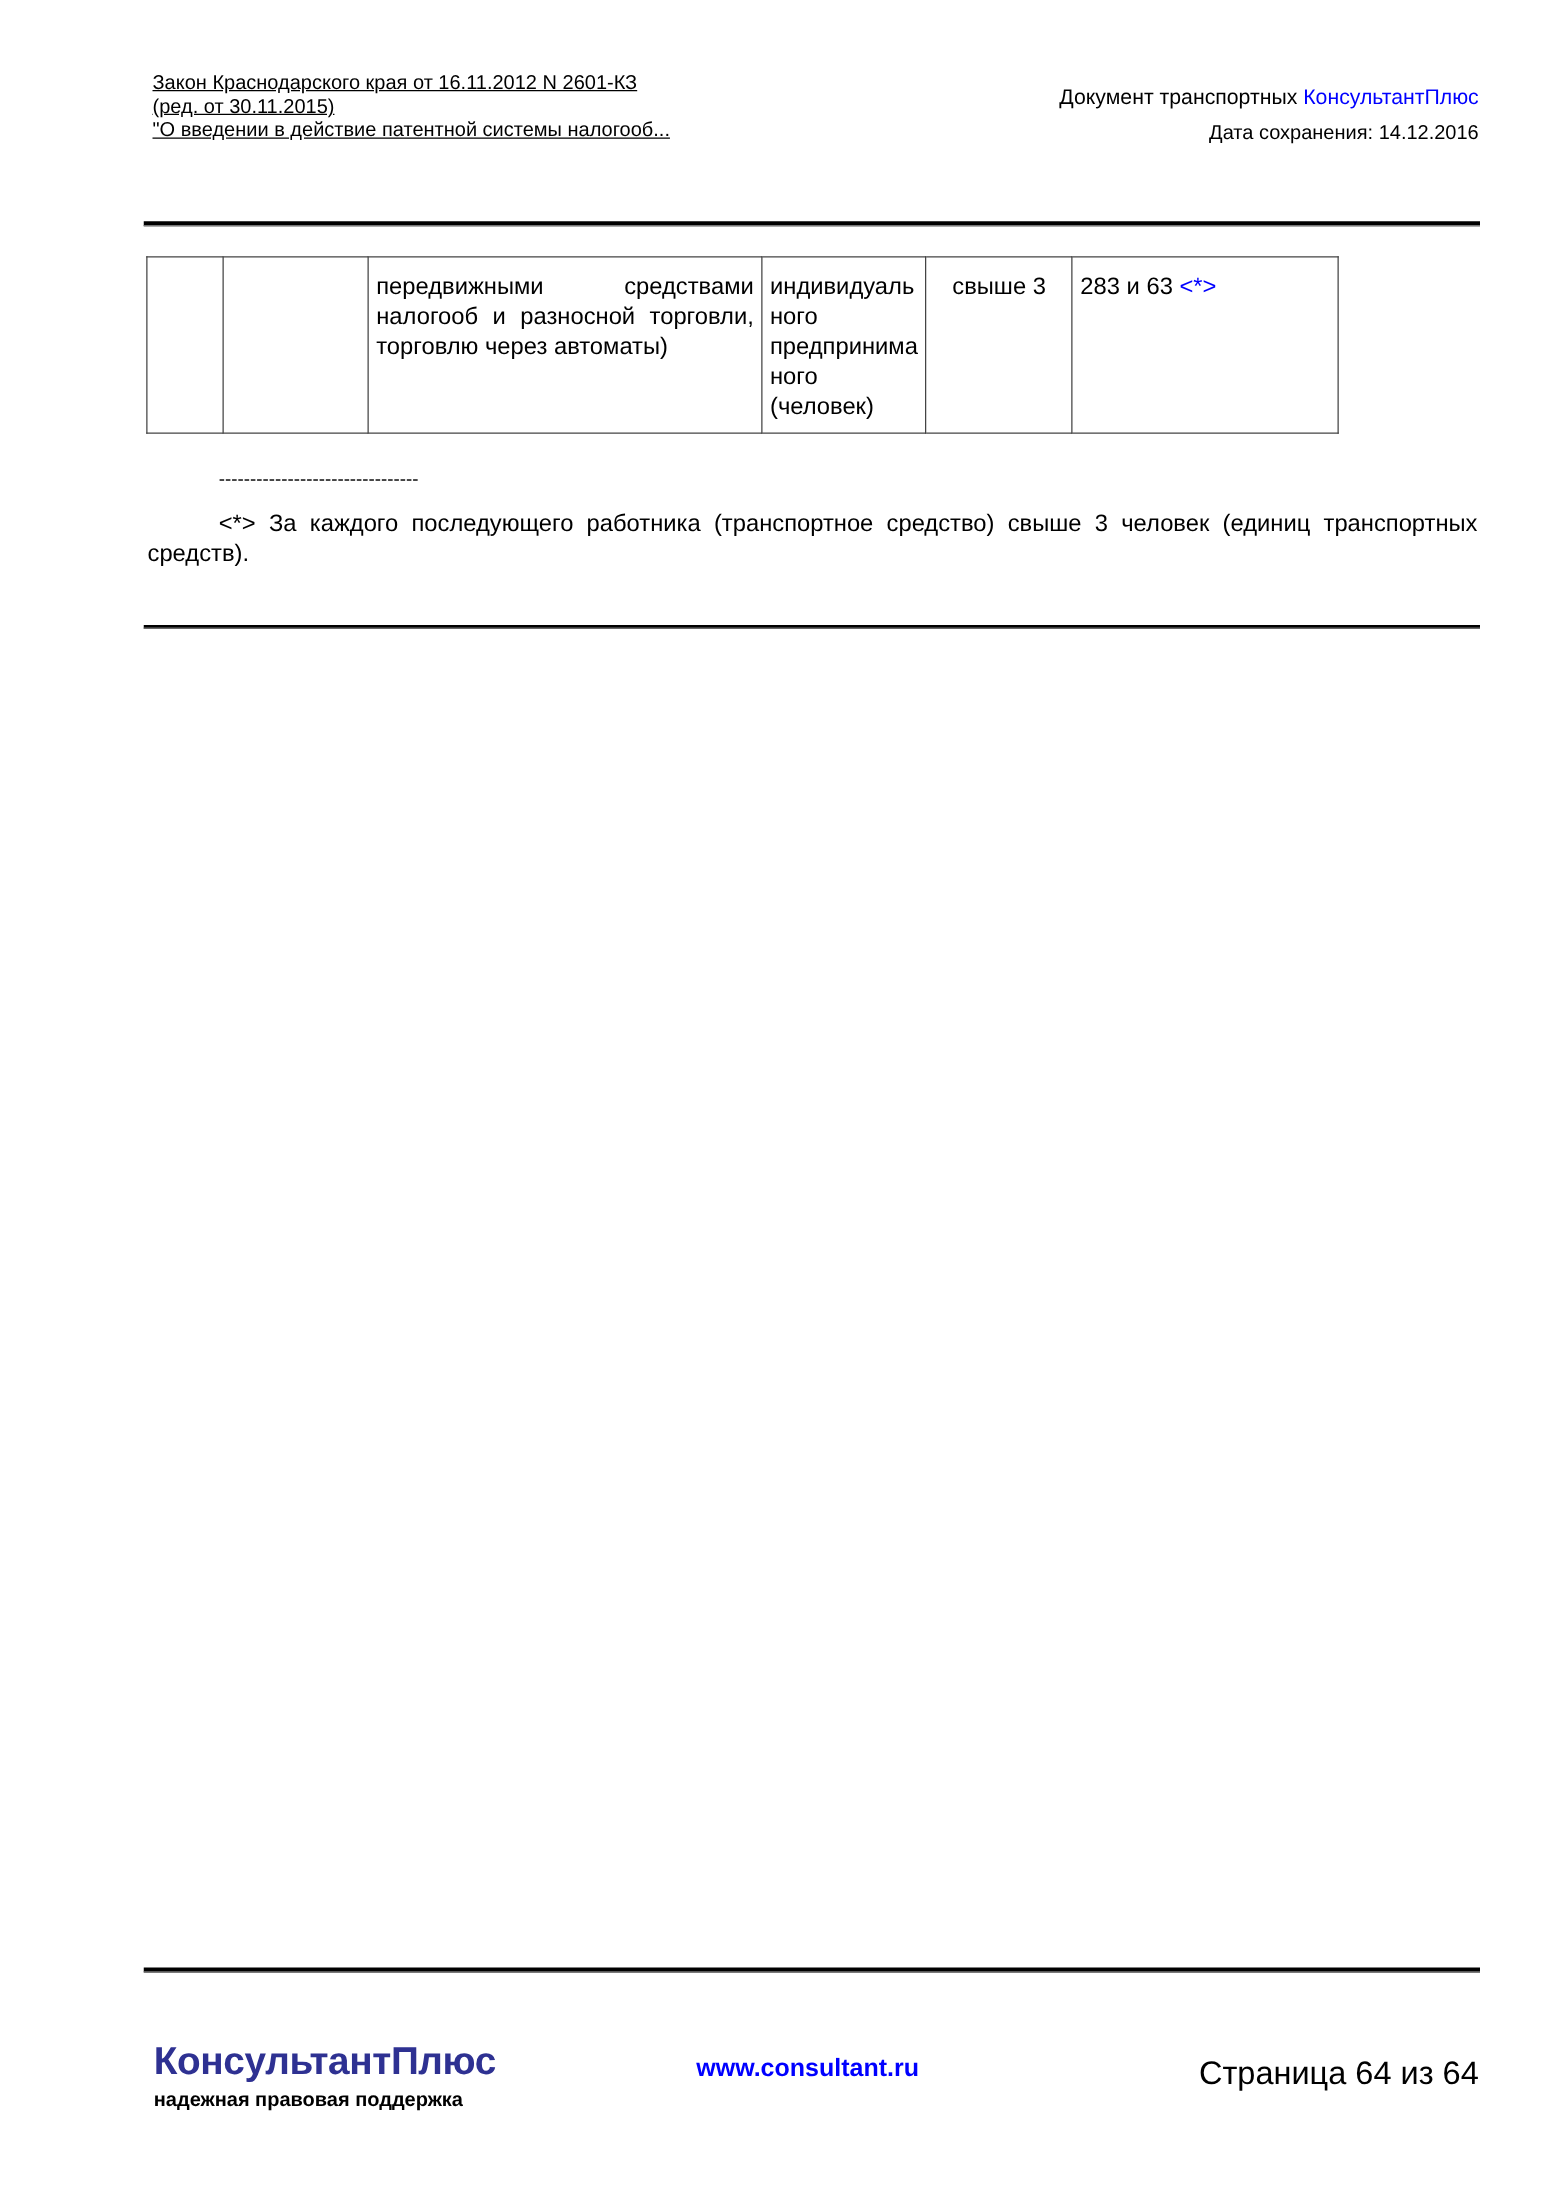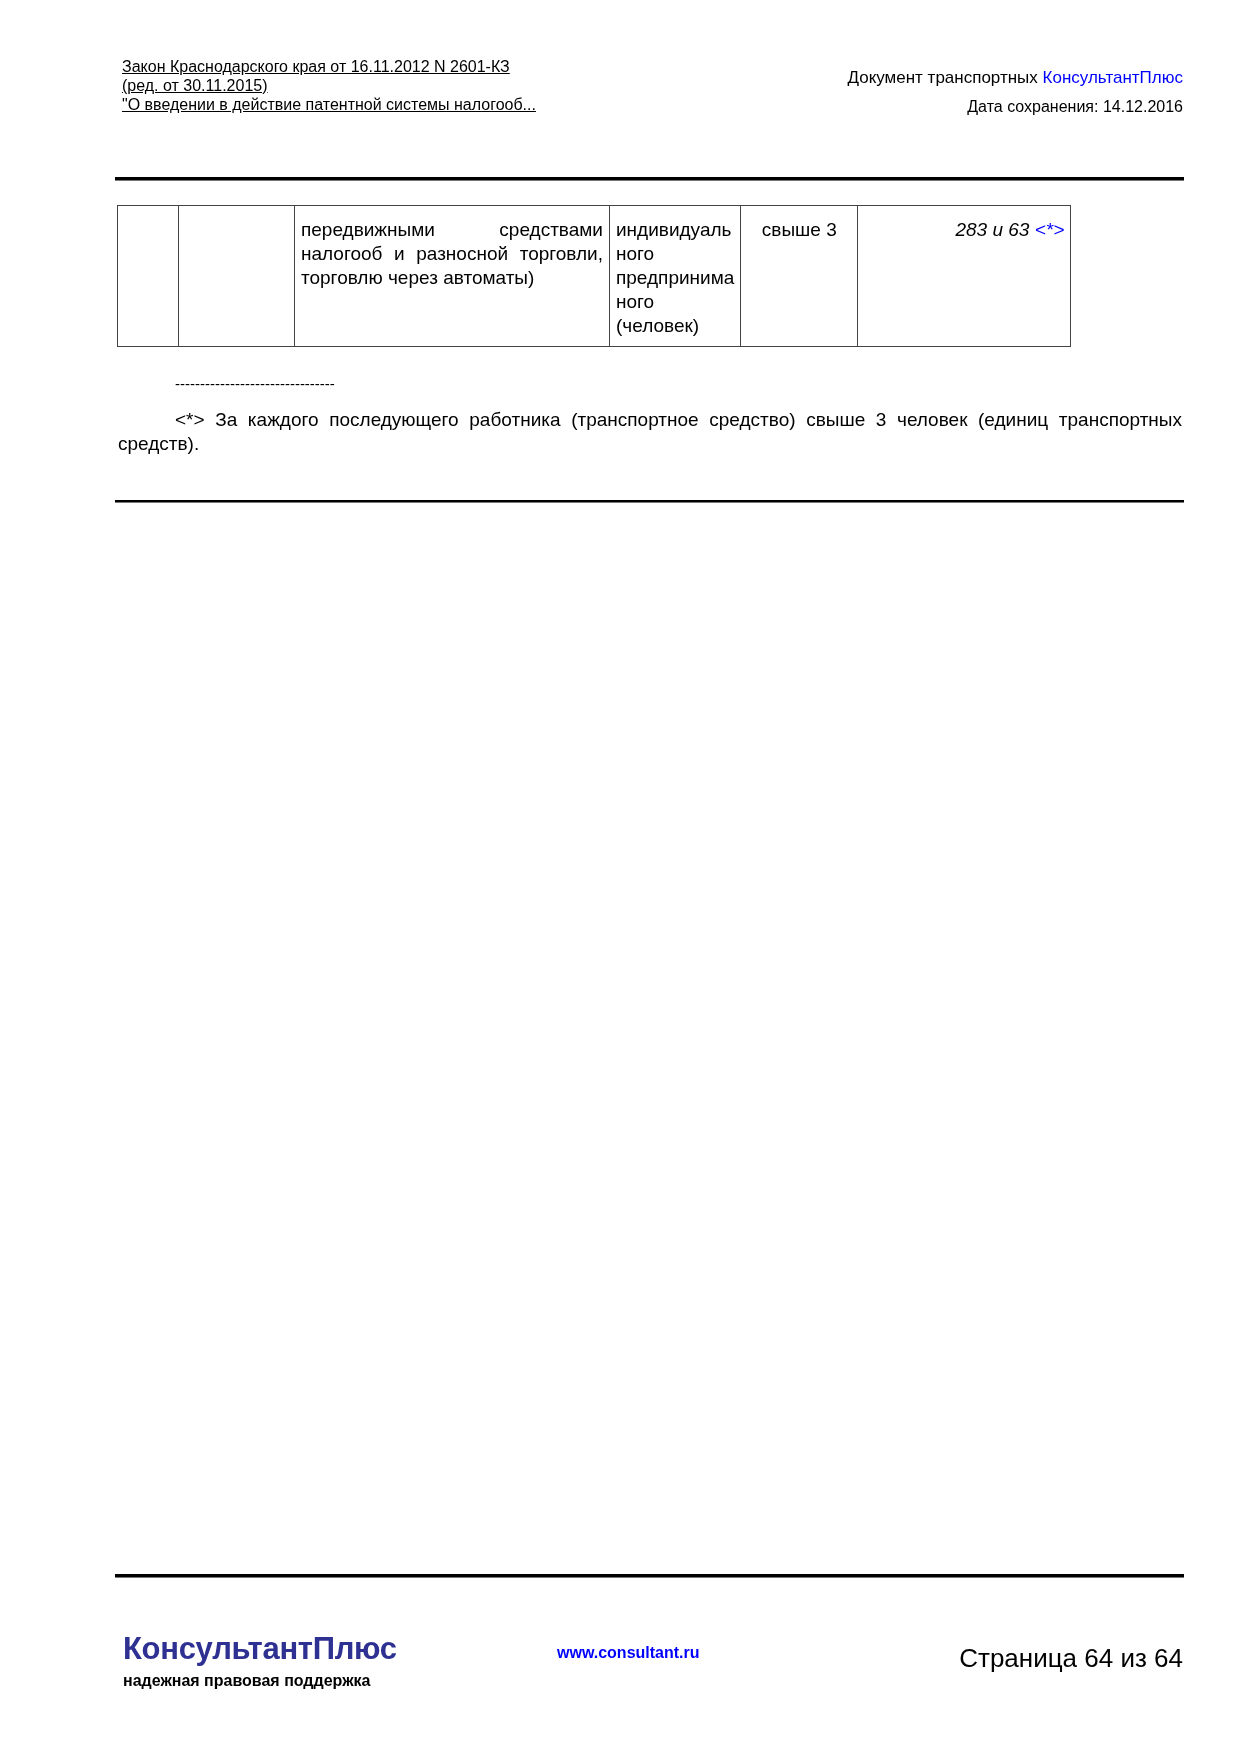--- a/index.html
+++ b/index.html
@@ -18,31 +18,31 @@
 
     table.doc { position: absolute; left: 117px; top: 205px; border-collapse: collapse;
                 font-size: 19px; line-height: 24px; }
     table.doc td { border: 1px solid #444; vertical-align: top; padding: 12px 6px 8px 6px; height: 118px; }
     td.c1 { width: 48px; }
     td.c2 { width: 103px; }
     td.c3 { width: 302px; text-align: justify; text-align-last: left; }
     td.c3 .first { display: flex; justify-content: space-between; }
     td.c4 { width: 70px; }
     td.c5 { width: 104px; text-align: center; }
-    td.c6 { width: 200px; text-align: right; font-style: italic; }
+    td.c6 { width: 200px; text-align: left; }
     .link { color: #0000ff; cursor: pointer; }
 
     .fn-dashes { left: 175px; top: 376px; font-size: 15px; letter-spacing: 0px; line-height: 16px; }
     .fn-text { left: 118px; top: 408px; width: 1064px; font-size: 19px; line-height: 24px;
                text-align: justify; text-indent: 57px; }
 
     .ft-logo { left: 123px; top: 1632px; font-size: 31px; font-weight: bold; color: #2e3192;
                letter-spacing: -0.3px; line-height: 34px; }
     .ft-sub { left: 123px; top: 1672px; font-size: 16px; font-weight: bold; line-height: 18px; }
-    .ft-url { left: 557px; top: 1644px; font-size: 16px; font-weight: bold; color: #0000ff; }
+    .ft-url { left: 557px; top: 1644px; font-size: 20px; font-weight: bold; color: #0000ff; }
     .ft-page { right: 57px; top: 1643px; font-size: 26px; }
   </style>
 </head>
 <body>
 
 <div class="abs hdr-left">
   <div>Закон Краснодарского края от 16.11.2012 N 2601-КЗ</div>
   <div>(ред. от 30.11.2015)</div>
   <div>"О введении в действие патентной системы налогооб...</div>
 </div>

